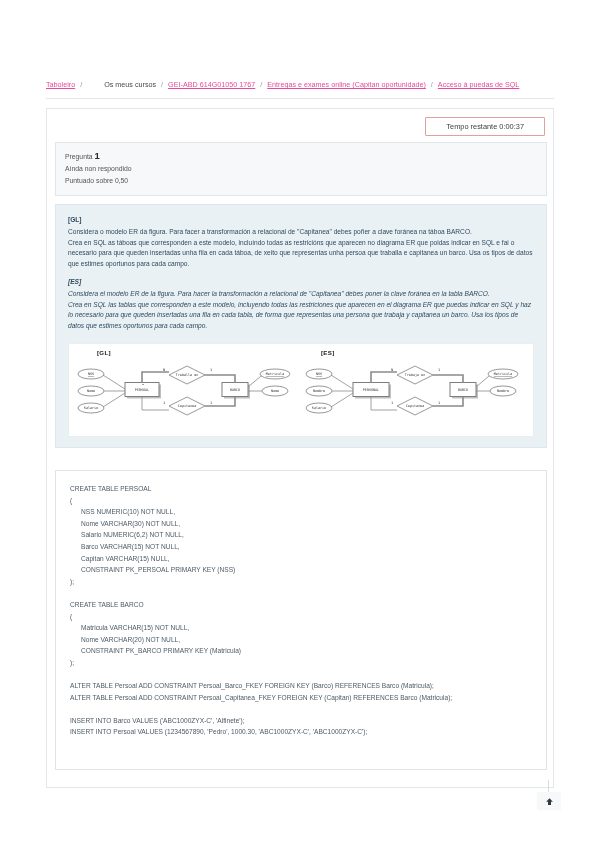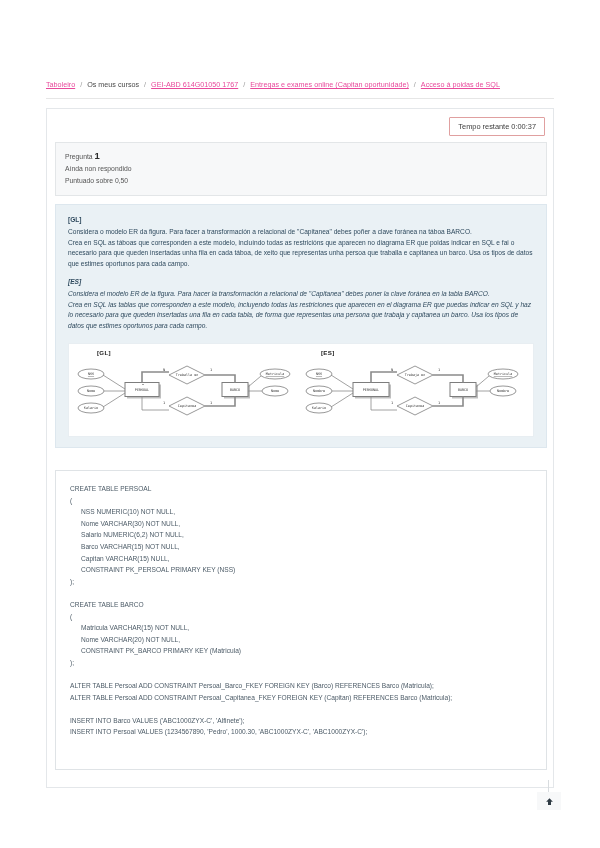--- a/index.html
+++ b/index.html
@@ -29,20 +29,21 @@
     font-size: 7.2px;
     line-height: 10px;
   }
   .crumb-link {
     color: #e8499b;
     text-decoration: underline;
     cursor: pointer;
   }
   .crumb-plain {
     color: #4a4a4a;
+    margin-left: 17px;
   }
   .crumb-sep {
     color: #9a9a9a;
     margin: 0 5px;
   }
 
   .page-rule {
     position: absolute;
     left: 46px;
     top: 98px;
@@ -63,21 +64,21 @@
     box-sizing: border-box;
   }
 
   
   .timer-box {
     position: absolute;
     right: 8px;
     top: 8px;
     border: 1px solid #e0a0a0;
     background: #ffffff;
-    padding: 4px 8px;
+    padding: 4px 20px;
     font-size: 7.4px;
     color: #3d3d3d;
     border-radius: 1px;
     white-space: nowrap;
     cursor: default;
   }
 
   
   .qinfo {
     position: absolute;
@@ -199,21 +200,21 @@
 
 <div class="breadcrumb-bar">
   <span class="crumb-link">Taboleiro</span>
   <span class="crumb-sep">/</span>
   <span class="crumb-plain">Os meus cursos</span>
   <span class="crumb-sep">/</span>
   <span class="crumb-link">GEI-ABD 614G01050 1767</span>
   <span class="crumb-sep">/</span>
   <span class="crumb-link">Entregas e exames online (Capitan oportunidade)</span>
   <span class="crumb-sep">/</span>
-  <span class="crumb-link">Acceso á poidas de SQL</span>
+  <span class="crumb-link">Acceso á puedas de SQL</span>
 </div>
 
 <div class="page-rule"></div>
 
 <div class="quiz-card">
 
   <div class="timer-box">Tempo restante 0:00:37</div>
 
   <div class="qinfo">
     <div class="qinfo-row">

